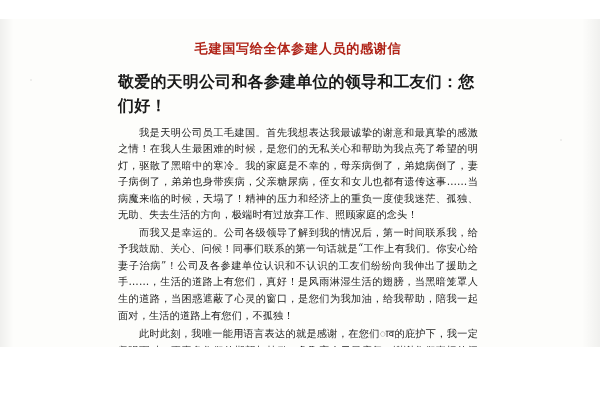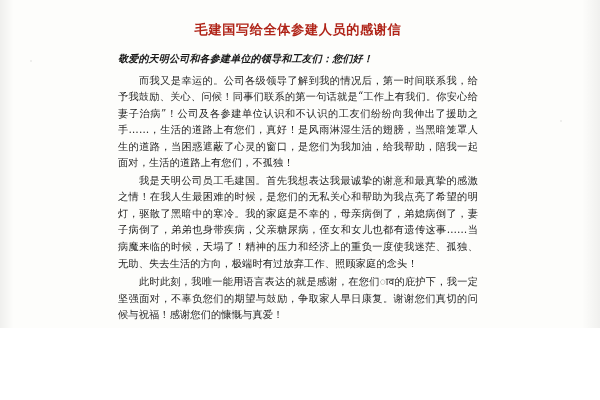--- a/index.html
+++ b/index.html
@@ -13,20 +13,21 @@
     font-family: "DejaVu Serif", "Liberation Serif", serif;
     overflow: hidden;
   }
   .page {
     position: relative;
     width: 600px;
     height: 328px;
     background: #fdfdfb;
     box-sizing: border-box;
     overflow: hidden;
+    margin-top: 19px;
   }
   
   .page::before {
     content: "";
     position: absolute;
     left: 0; top: 0; bottom: 0;
     width: 14px;
     background: linear-gradient(to right, rgba(0,0,0,0.055), rgba(0,0,0,0));
     pointer-events: none;
   }
@@ -48,27 +49,26 @@
     font-size: 13.2px;
     font-weight: bold;
     color: #b02418;
     text-align: center;
     letter-spacing: 0.6px;
     margin: 0 0 13px 0;
     line-height: 1.2;
     font-family: "DejaVu Sans", "Liberation Sans", sans-serif;
   }
   .salutation {
-    font-size: 10px;
+    font-size: 16px;
     font-weight: bold;
     color: #1a1a1a;
     margin: 0 0 7px 0;
     line-height: 1.5;
     letter-spacing: 0.2px;
-    font-style: italic;
   }
   .para {
     font-size: 10.2px;
     color: #1d1d1d;
     line-height: 1.62;
     margin: 0 0 1px 0;
     text-indent: 21px;
     text-align: justify;
     letter-spacing: 0.15px;
   }
@@ -102,23 +102,23 @@
   <div class="edge-speck" style="left:30px; top:60px; width:2px; height:2px;"></div>
   <div class="edge-speck" style="left:560px; top:120px; width:2px; height:2px;"></div>
   <div class="edge-speck" style="left:70px; top:330px; width:2px; height:2px;"></div>
 
   <div class="content">
 
     <div class="doc-title">毛建国写给全体参建人员的感谢信</div>
 
     <div class="salutation">敬爱的天明公司和各参建单位的领导和工友们：您们好！</div>
 
+    <p class="para">我是天明公司员工毛建国。首先我想表达我最诚挚的谢意和最真挚的感激之情！在我人生最困难的时候，是您们的无私关心和帮助为我点亮了希望的明灯，驱散了黑暗中的寒冷。我的家庭是不幸的，母亲病倒了，弟媳病倒了，妻子病倒了，弟弟也身带疾病，父亲糖尿病，侄女和女儿也都有遗传这事……当病魔来临的时候，天塌了！精神的压力和经济上的重负一度使我迷茫、孤独、无助、失去生活的方向，极端时有过放弃工作、照顾家庭的念头！</p>
+
     <p class="para">而我又是幸运的。公司各级领导了解到我的情况后，第一时间联系我，给予我鼓励、关心、问候！同事们联系的第一句话就是“工作上有我们。你安心给妻子治病”！公司及各参建单位认识和不认识的工友们纷纷向我伸出了援助之手……，生活的道路上有您们，真好！是风雨淋湿生活的翅膀，当黑暗笼罩人生的道路，当困惑遮蔽了心灵的窗口，是您们为我加油，给我帮助，陪我一起面对，生活的道路上有您们，不孤独！</p>
-
-    <p class="para">我是天明公司员工毛建国。首先我想表达我最诚挚的谢意和最真挚的感激之情！在我人生最困难的时候，是您们的无私关心和帮助为我点亮了希望的明灯，驱散了黑暗中的寒冷。我的家庭是不幸的，母亲病倒了，弟媳病倒了，妻子病倒了，弟弟也身带疾病，父亲糖尿病，侄女和女儿也都有遗传这事……当病魔来临的时候，天塌了！精神的压力和经济上的重负一度使我迷茫、孤独、无助、失去生活的方向，极端时有过放弃工作、照顾家庭的念头！</p>
 
     <p class="para closing">此时此刻，我唯一能用语言表达的就是感谢，在您们ाव的庇护下，我一定坚强面对，不辜负您们的期望与鼓励，争取家人早日康复。谢谢您们真切的问候与祝福！感谢您们的慷慨与真爱！</p>
 
 
   </div>
 
   <div class="dot-mark"></div>
 
 </div>
 

